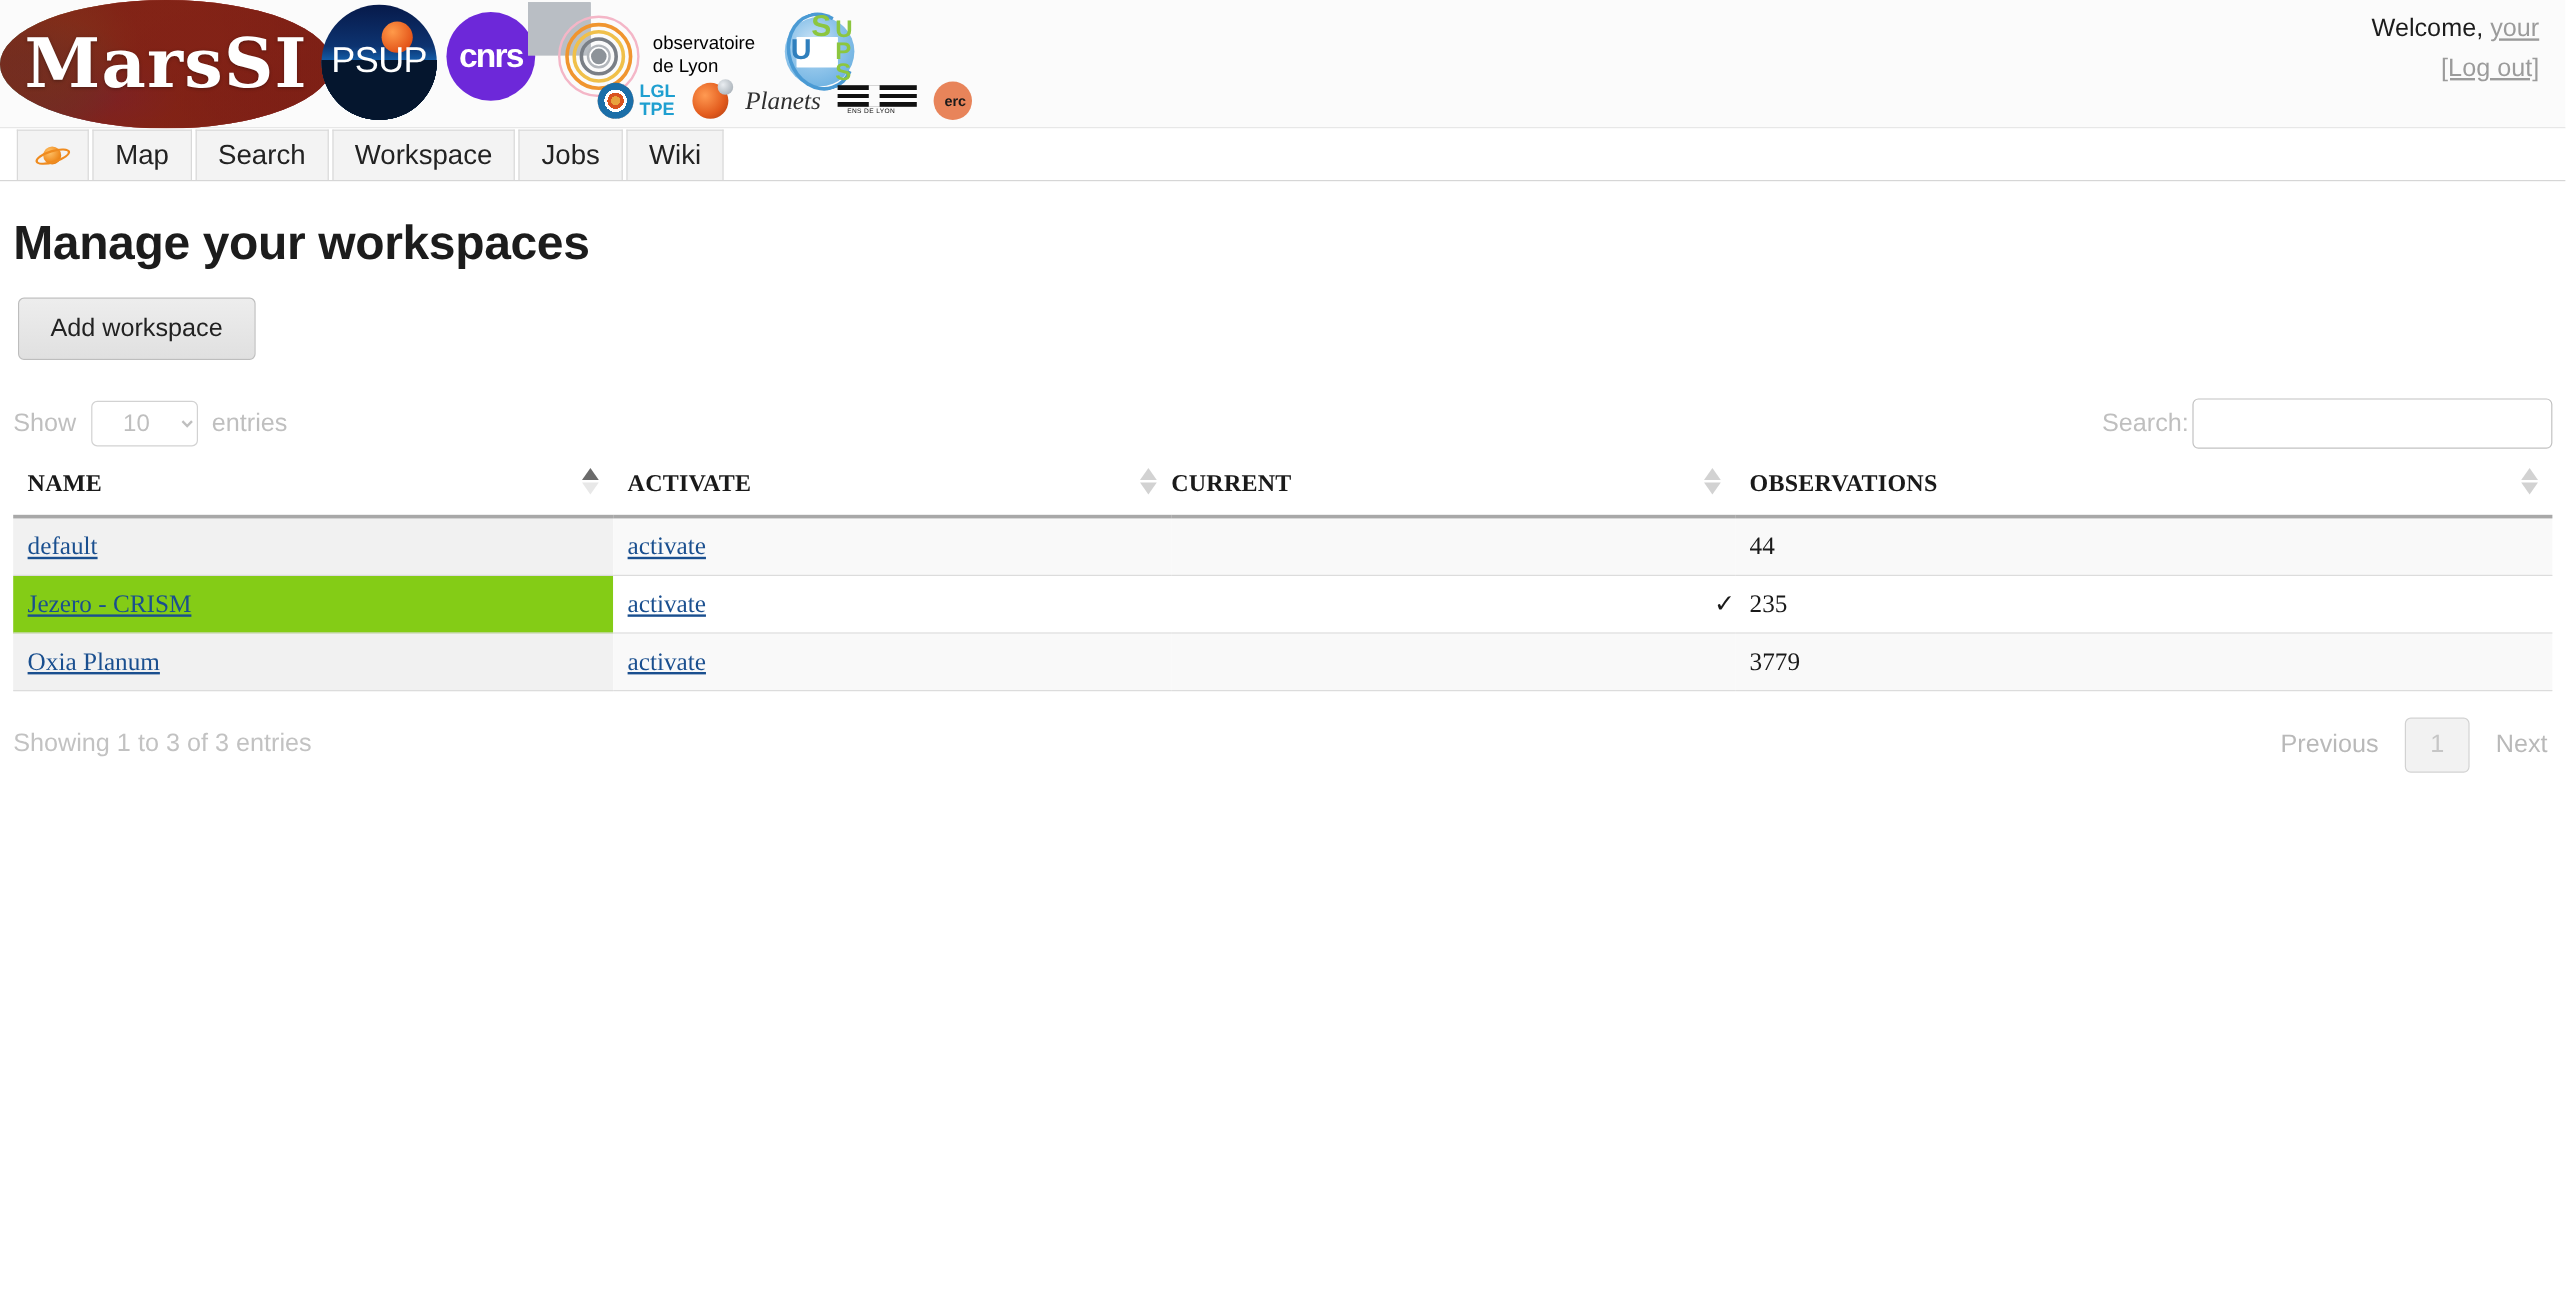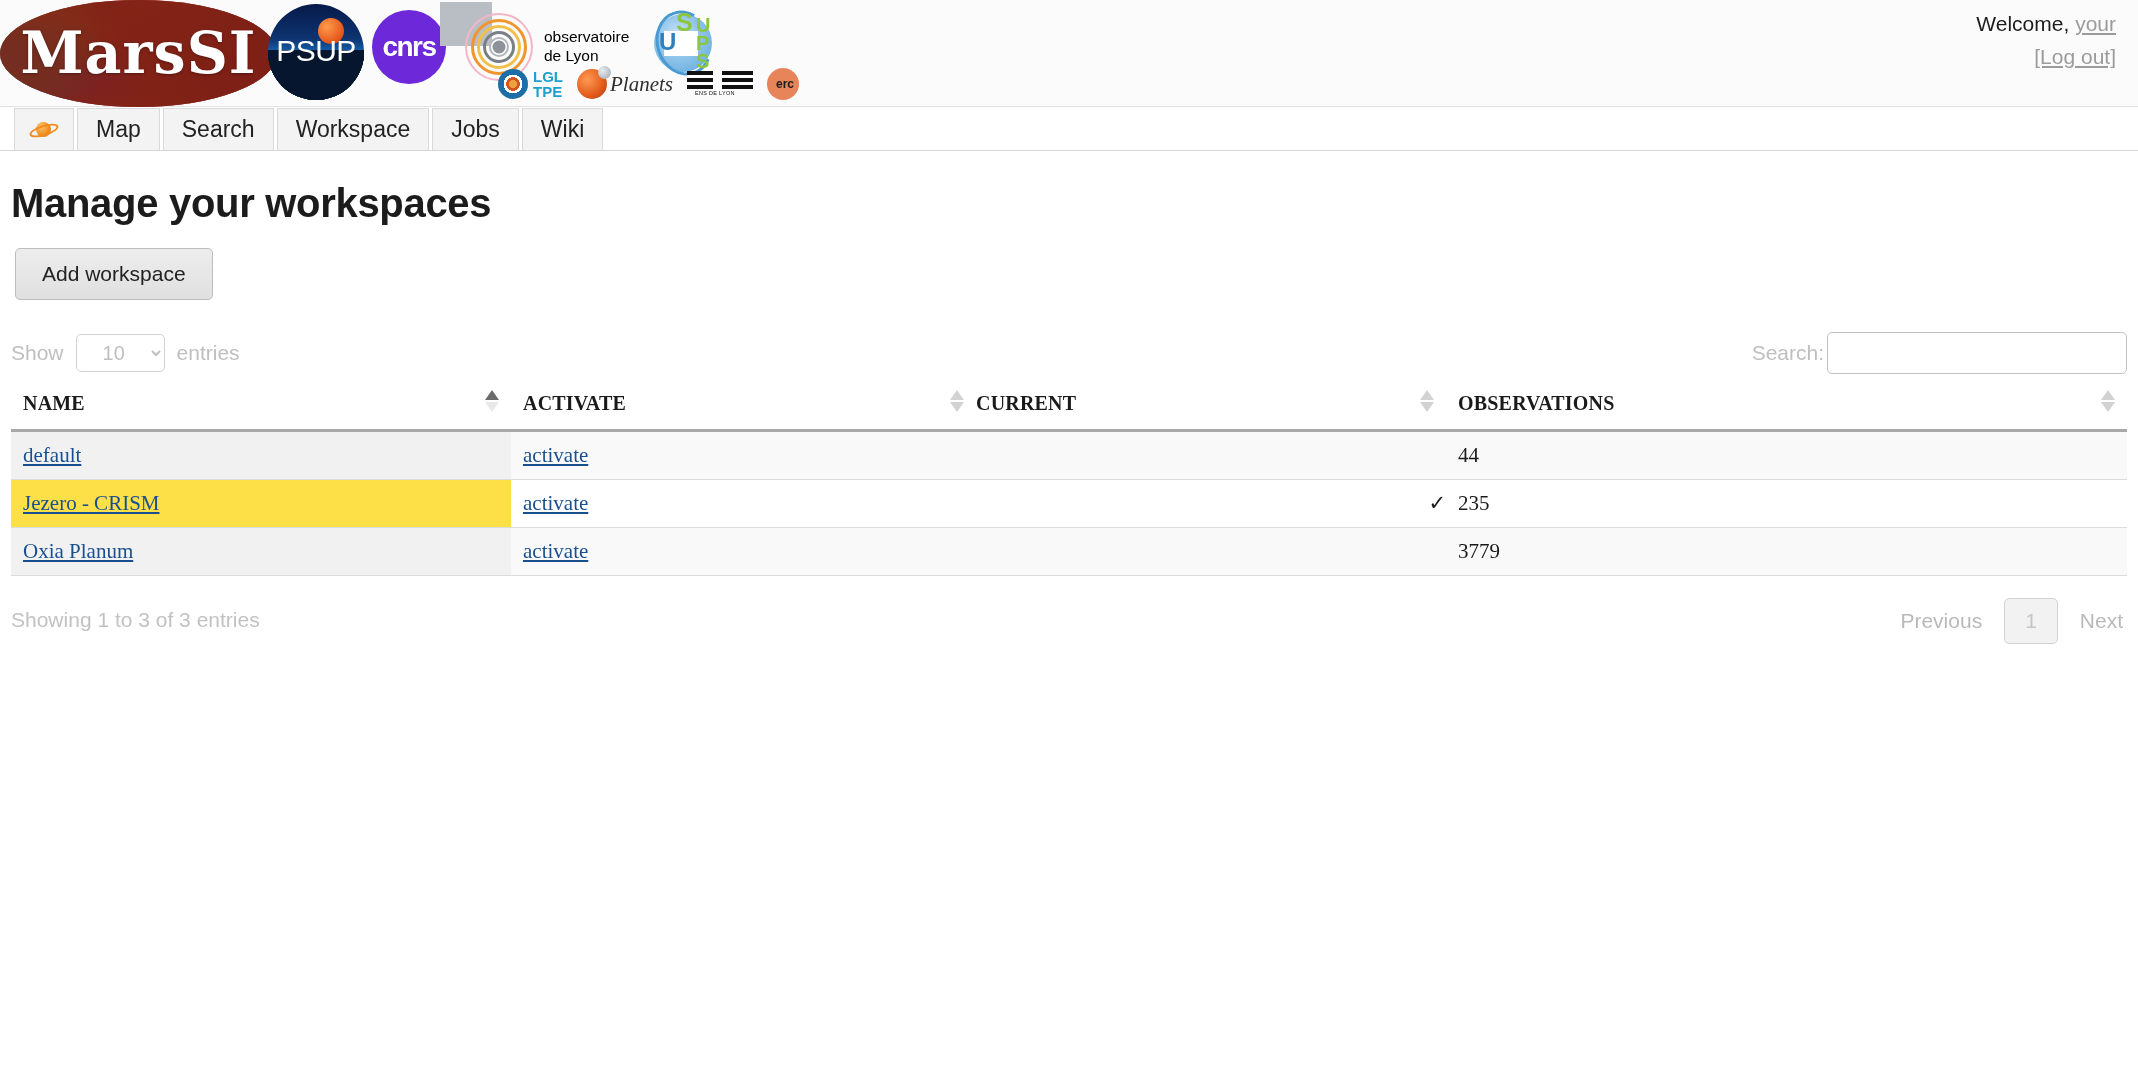--- a/index.html
+++ b/index.html
@@ -216,21 +216,21 @@
   .lgl {
     display: flex; align-items: center; gap: 5px;
   }
   .lgl .target {
     width: 30px; height: 30px; border-radius: 50%;
     background: radial-gradient(circle, #e8a33d 0 18%, #d9531e 18% 32%, #ffffff 32% 44%, #1b6ea8 44% 70%, #113f63 70% 100%);
   }
   .lgl .lbl {
     color: #1f9fd0; font-size: 15px; font-weight: 700; line-height: 1.02;
   }
-  .eplanets { display:flex; align-items:center; gap: 3px; justify-content: space-between; }
+  .eplanets { display:flex; align-items:center; gap: 14px; justify-content: space-between; }
   .eplanets .ball {
     width: 30px; height: 30px; border-radius: 50%;
     background: radial-gradient(circle at 35% 35%, #ff9a52, #e25a1c 60%, #a83a10);
     position: relative;
   }
   .eplanets .ball:after {
     content:""; position:absolute; right:-4px; top:-3px;
     width: 13px; height: 13px; border-radius:50%;
     background: radial-gradient(circle at 35% 35%, #e9edf1, #9aa3ab);
   }
@@ -412,21 +412,21 @@
   table.dt tbody td {
     font-size: 21px;
     color: #1a1a1a;
     padding: 11px 0;
     border-bottom: 1px solid #dcdcdc;
     vertical-align: middle;
   }
   table.dt tbody tr.odd td { background: #f9f9f9; }
   table.dt tbody tr.even td { background: #ffffff; }
   table.dt tbody tr.odd  td.sorting_1 { background: #f1f1f1; }
-  table.dt tbody tr.even td.sorting_1 { background: #fde047; }
+  table.dt tbody tr.even td.sorting_1 { background: #84cc16; }
 
   td a, th a { color: #1a4f8f; text-decoration: underline; }
   td.col-current { text-align: right; padding-right: 20px; font-size: 22px; }
   .col-name  { width: 500px; padding-left: 12px !important; }
   .col-act   { width: 465px; padding-left: 12px !important; }
   .col-cur   { width: 470px; }
   .col-obs   { padding-left: 12px !important; }
 
   .dt-footer {
     position: relative;

